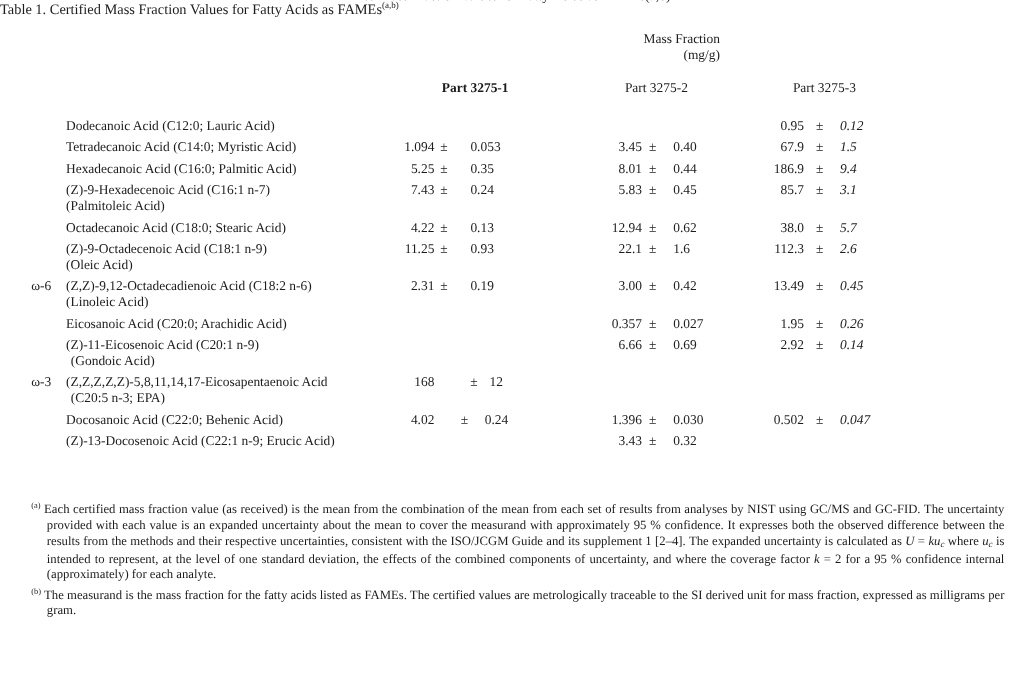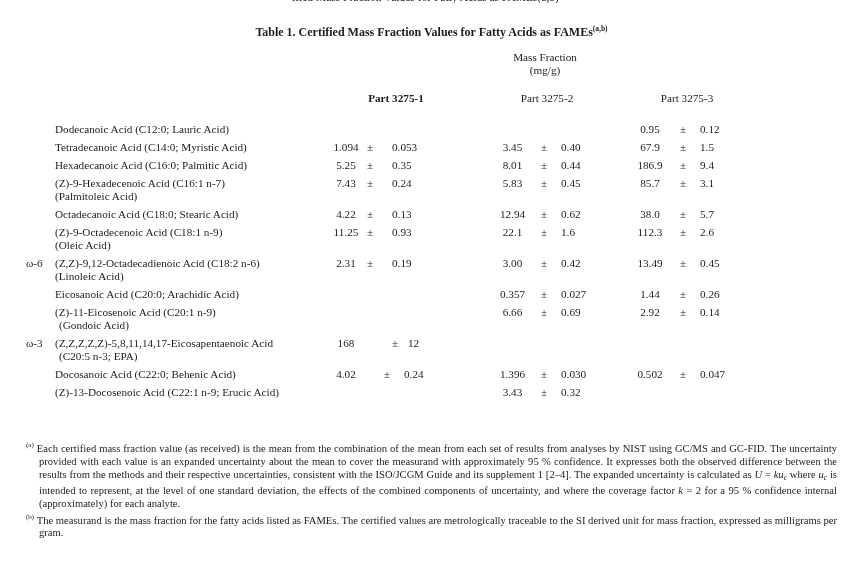--- a/index.html
+++ b/index.html
@@ -6,37 +6,37 @@
   html,body { background:#fff; }
   body {
     width:863px; height:568px; overflow:hidden; position:relative;
     font-family:"Liberation Serif","DejaVu Serif",serif;
     color:#1c1c1c;
   }
   
   .strip { position:absolute; top:0; left:292px; width:420px; height:3px; overflow:hidden; }
   .strip span { display:block; margin-top:-9px; font-size:11.5px; white-space:nowrap; color:#222; }
 
-  .title { text-align:center; padding-top:24px; font-size:12px;font-weight:bold; }
+  .title { text-align:left; padding-top:0; font-size:12px; }
   .title sup { font-size:7.5px; }
 
   table { border-collapse:collapse; table-layout:fixed; width:712px;
           margin:11px 0 0 26px; font-size:11.2px; line-height:13px; }
   td { vertical-align:top; padding:0; white-space:nowrap; overflow:visible; }
   tr.data > td { padding-top:5px; }
-  .mfh { text-align:center; padding-bottom:15px; }
+  .mfh { text-align:right; padding-bottom:15px; }
   .ph  { text-align:center; padding-bottom:13px; }
   .ph1 { padding-left:24px;font-weight:bold; }
   .ph2 { padding-left:4px; }
   .ph3 { padding-left:6px; }
-  .v  { text-align:center; }
+  .v  { text-align:right; }
   .pm { text-align:center; }
   .u1 { padding-left:14px;margin-top:24px; }
   .u2 { padding-left:8px; }
-  .u3 { padding-left:8px; }
+  .u3 { padding-left:8px;font-style:italic; }
   .pm3 { padding-left:4px; }
   .pm-far { transform:translateX(25px); }
   .u-far  { padding-left:30px; }
   .pm-mid { transform:translateX(17px); }
   .u-mid  { padding-left:26px; }
   .nm2-ind { padding-left:4px; }
 
   .fns { margin:40px 26px 0 26px; font-size:10.6px; line-height:13.2px; text-align:justify; }
   .fn  { padding-left:13px; text-indent:-13px; }
   .fn sup { font-size:7px; }
@@ -222,21 +222,21 @@
           <div></div>
         </td>
     <td class="v"></td>
         <td class="pm"></td>
         <td class="u1"></td>
     <td></td>
     <td class="v">0.357</td>
         <td class="pm">±</td>
         <td class="u2">0.027</td>
     <td></td>
-    <td class="v">1.44</td>
+    <td class="v">1.95</td>
         <td class="pm pm3">±</td>
         <td class="u3">0.26</td>
   </tr>
   <tr class="data">
     <td></td>
     <td>
           <div>(Z)-11-Eicosenoic Acid (C20:1 n-9)</div>
           <div class="nm2-ind">(Gondoic Acid)</div>
         </td>
     <td class="v"></td>

